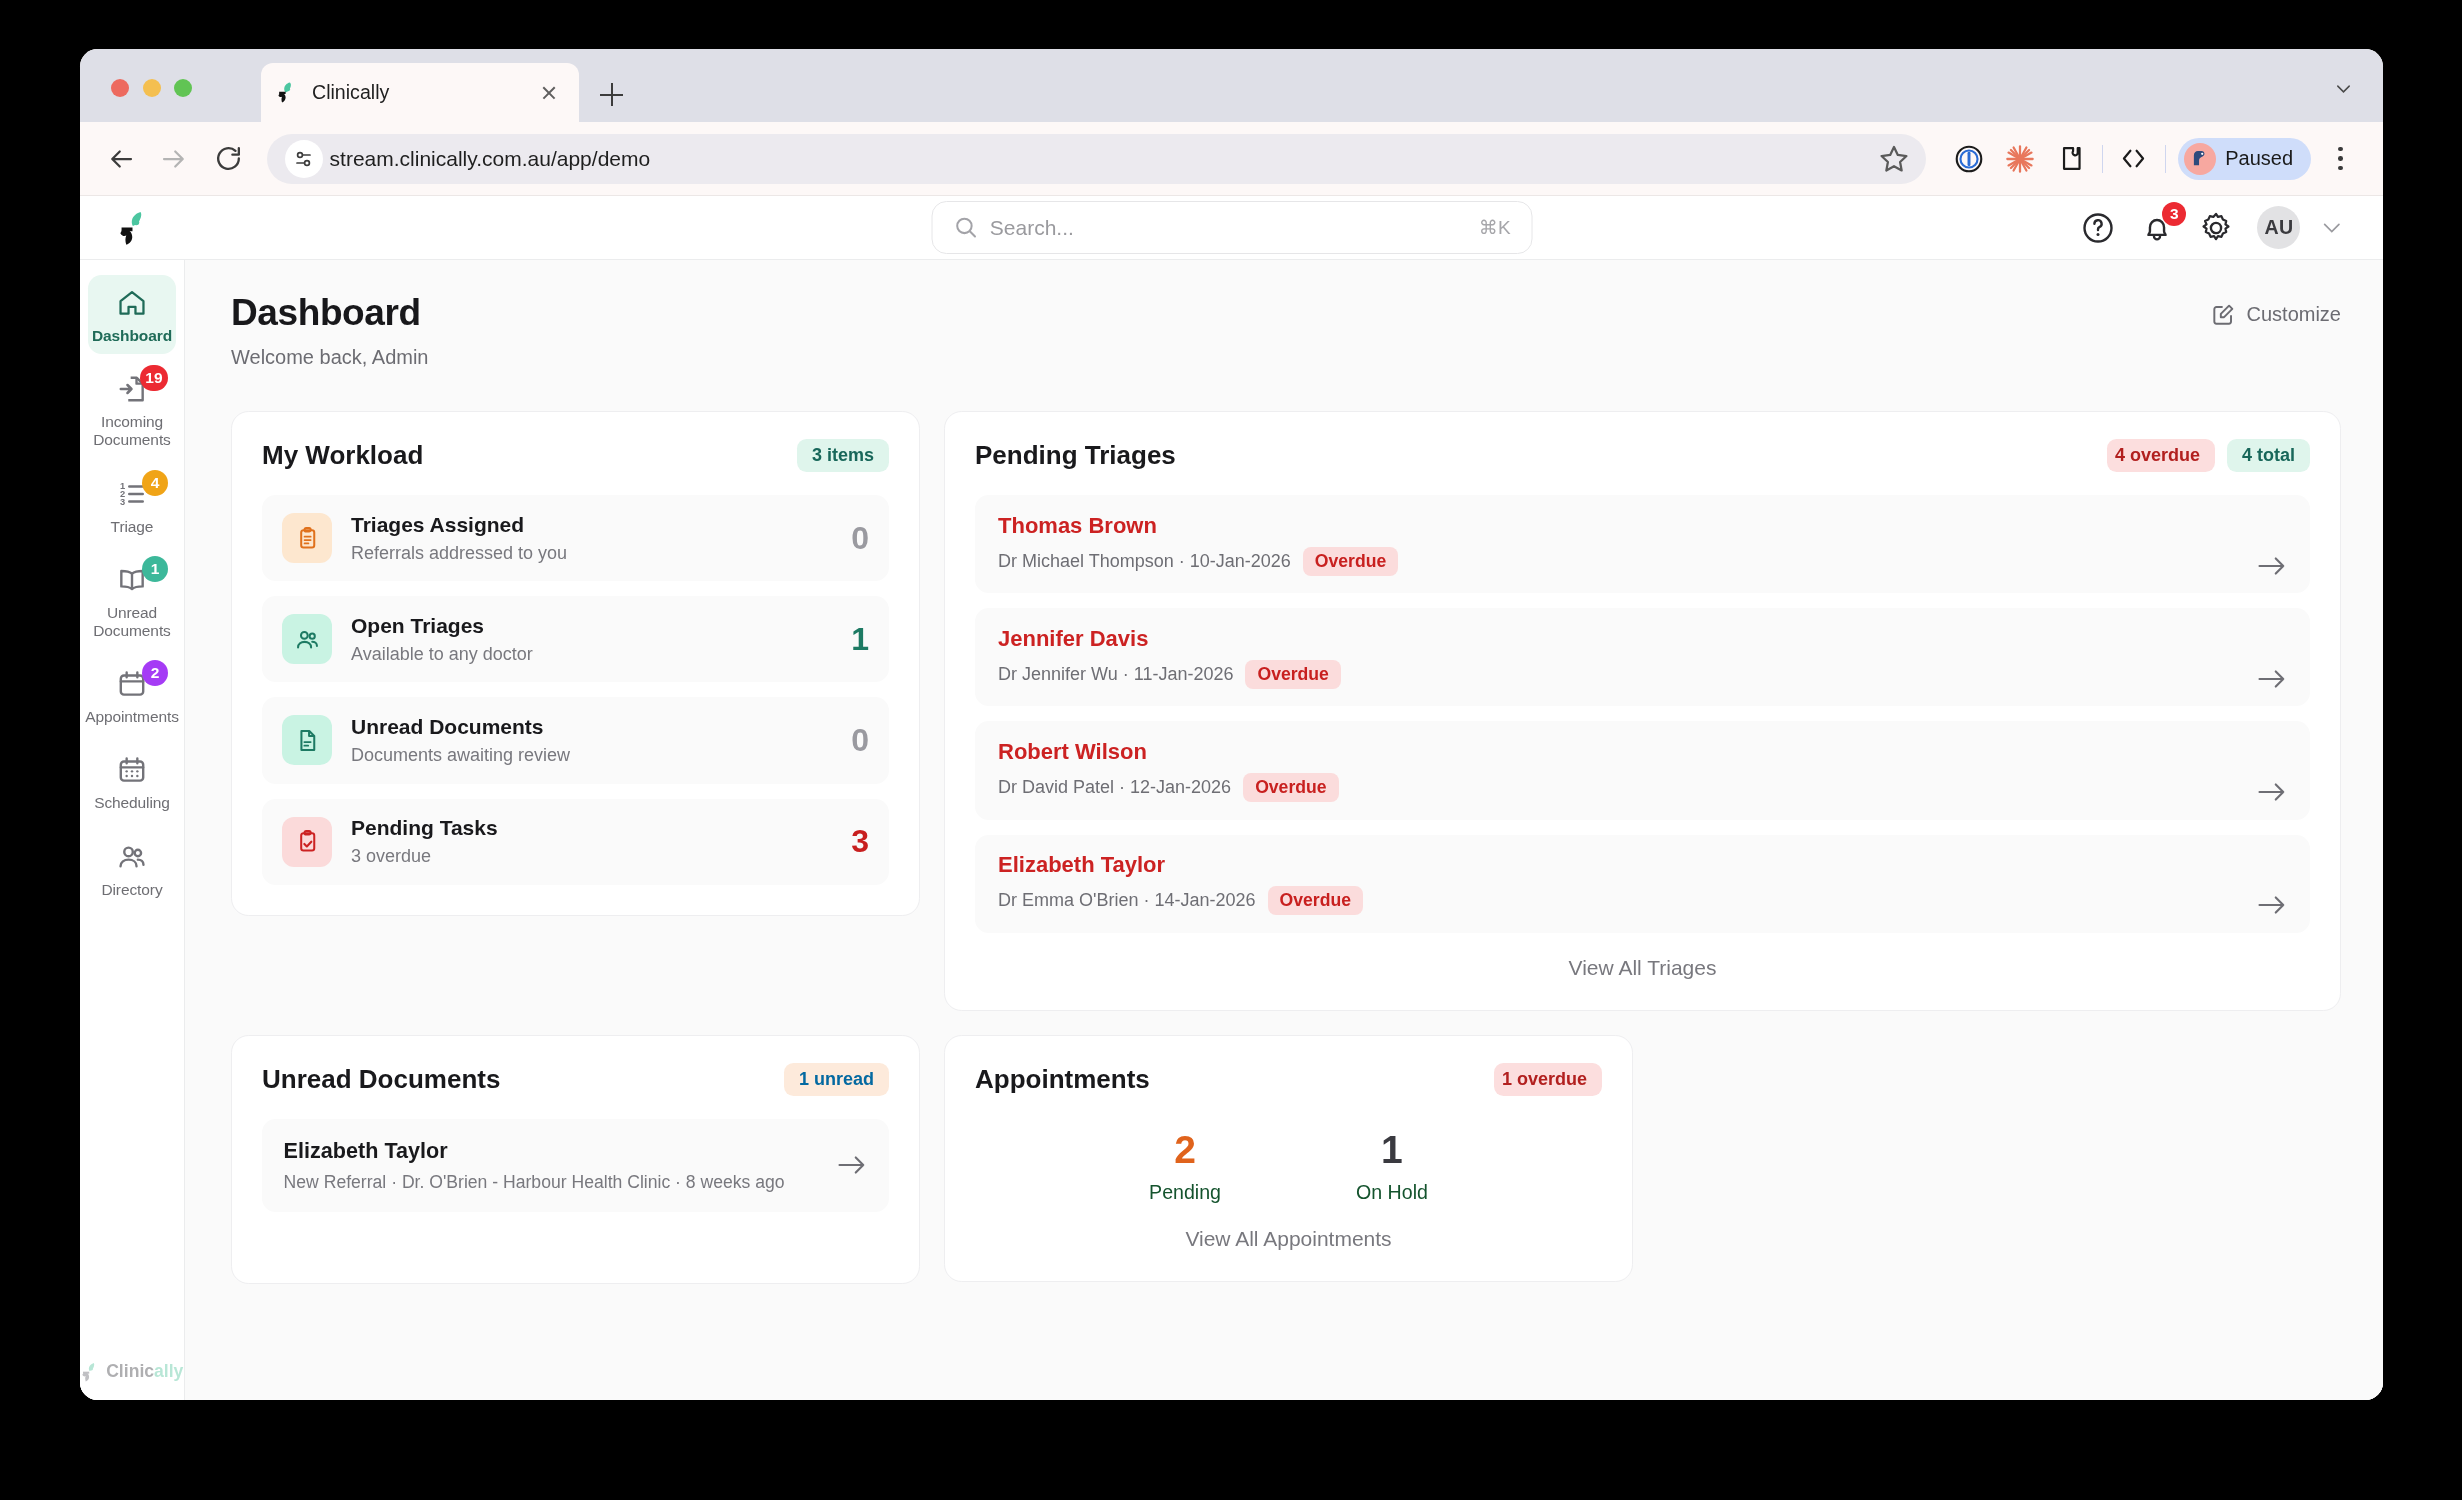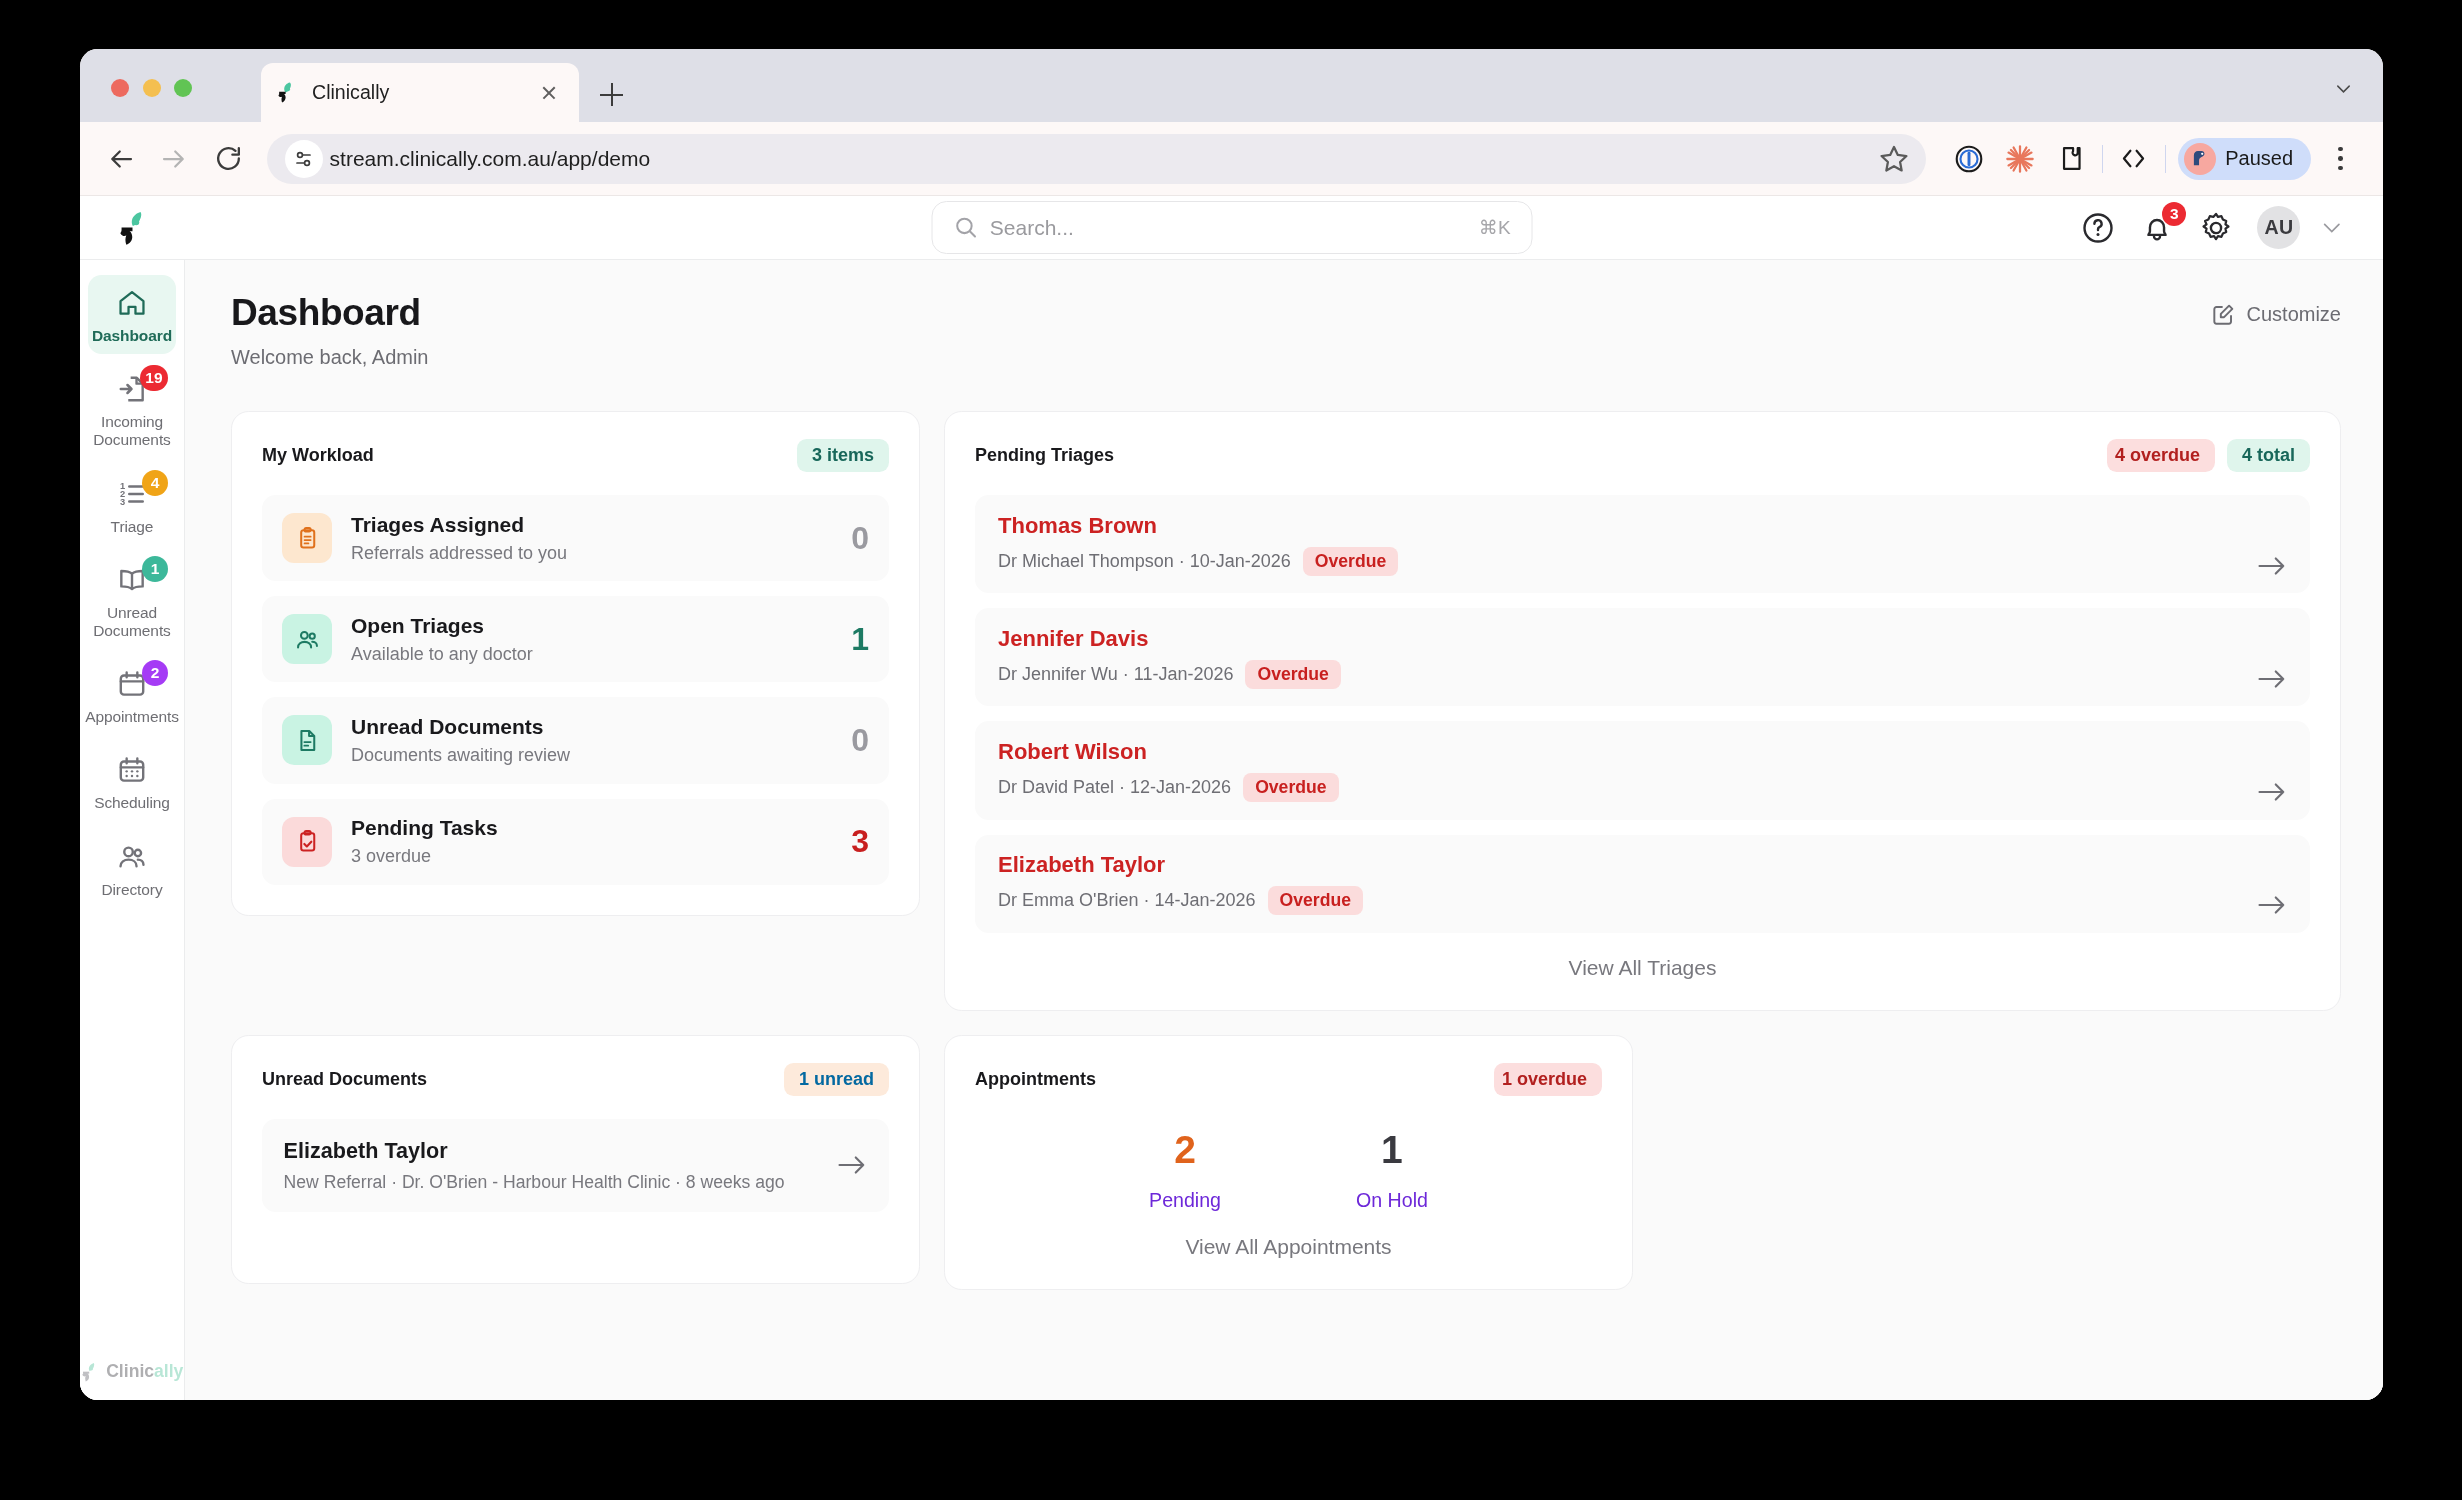--- a/index.html
+++ b/index.html
@@ -246,21 +246,21 @@
     align-items: start;
   }
 
   .card {
     background: #fff;
     border: 0.7px solid #eeeef0;
     border-radius: 17.6px;
     padding: 27px 30px 30px;
   }
   .card-head { display: flex; align-items: center; margin-bottom: 23px; }
-  .card-title { font-size: 18px; font-weight: bold; color: #19191c; }
+  .card-title { font-size: 26px; font-weight: bold; color: #19191c; }
   .chip {
     margin-left: auto;
     font-size: 18px; font-weight: bold;
     padding: 6px 15px; border-radius: 9.5px;
   }
   .chip-teal { background: #dff5ec; color: #18675a; }
   .chip-red { background: #fcdede; color: #b2201f; padding-left: 8px; }
   .chip-orange { background: #fdeadb; color: #0369a1; }
   .chip-group { margin-left: auto; display: flex; gap: 12px; }
   .chip-group .chip { margin-left: 0; }
@@ -317,21 +317,21 @@
   }
   .doc-title { font-size: 21.6px; font-weight: bold; color: #19191c; }
   .doc-sub { font-size: 17.6px; color: #78787e; margin-top: 8px; }
 
   .appt-stats {
     display: flex; justify-content: center; gap: 135px;
     padding: 10.8px 0 0;
   }
   .stat { text-align: center; }
   .stat-num { font-size: 39px; font-weight: bold; line-height: 1; }
-  .stat-lbl { font-size: 19.6px; color: #6d28d9; margin-top: 20px; }
+  .stat-lbl { font-size: 19.6px; color: #14532d; margin-top: 12px; }
 
   .pad-bottom { height: 41px; }
 </style>
 </head>
 <body>
 
 <div class="browser-window">
 
   <div class="tabstrip">
     <div class="traffic">

